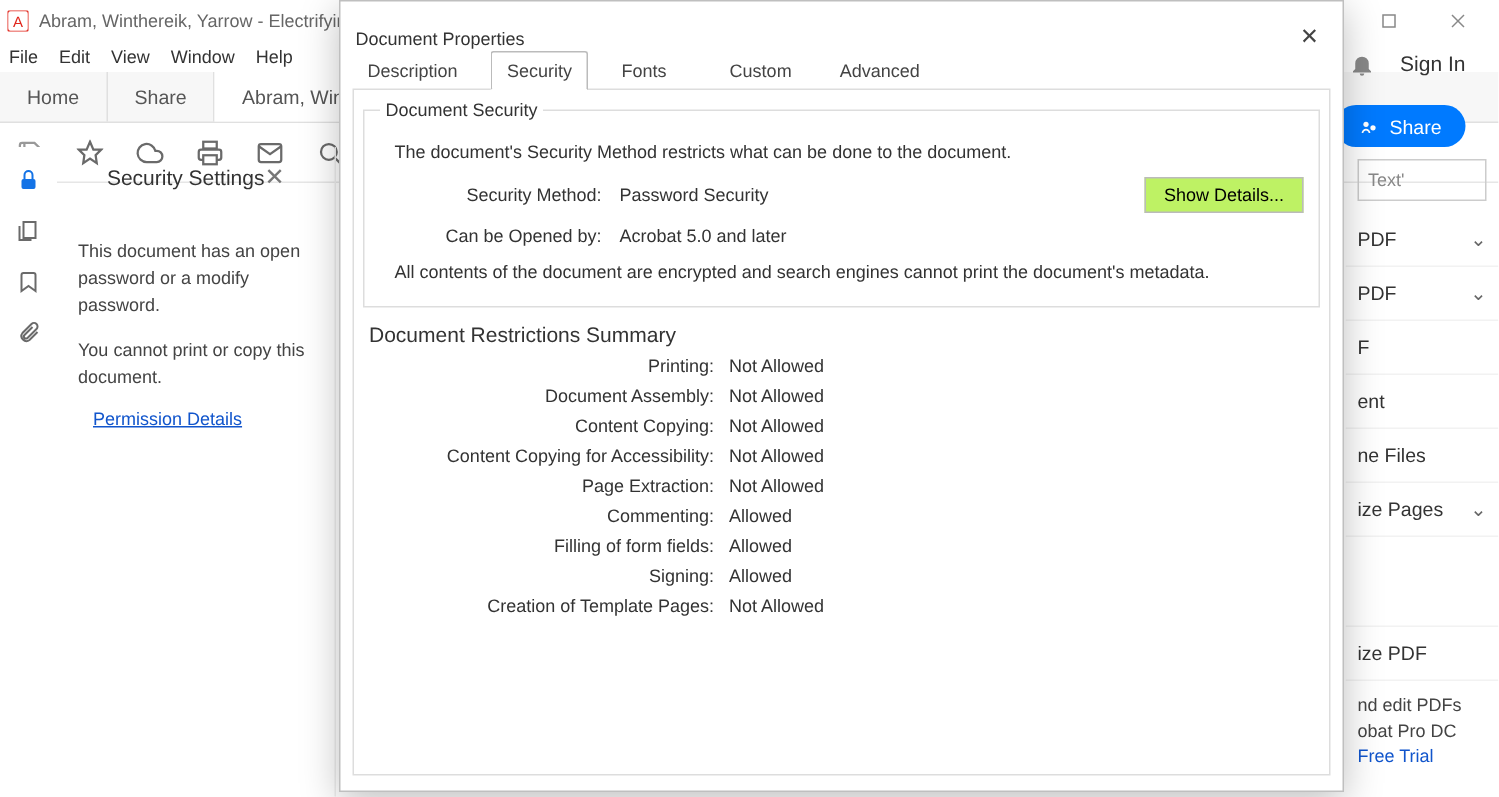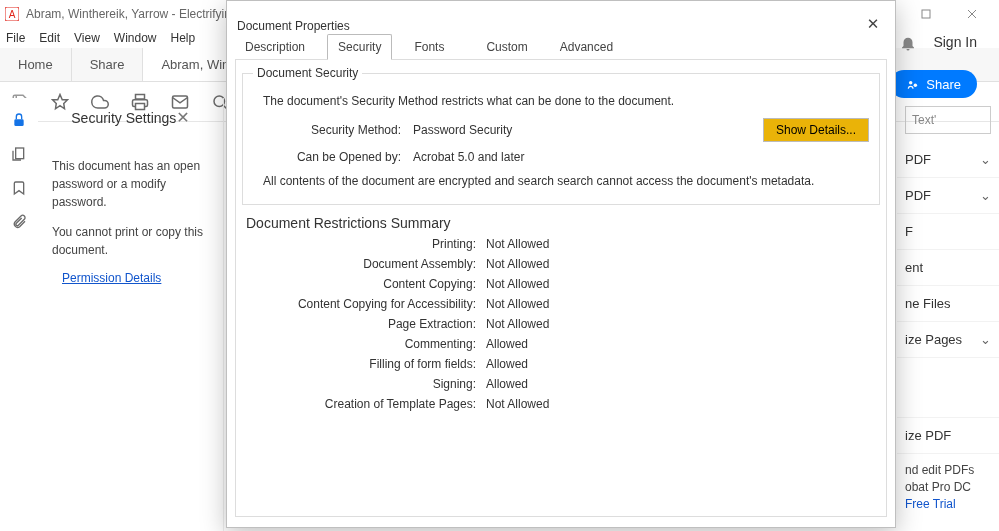--- a/index.html
+++ b/index.html
@@ -40,21 +40,21 @@
   .dialog-tabs { height:26px; display:flex; align-items:flex-end; padding:0 8px; gap:12px; font-size:12px;text-align:center;}
   .dialog-tabs .dtab { padding:5px 10px 5px; color:#444; cursor:default;}
   .dialog-tabs .dtab.active { border:1px solid #bbb; border-bottom:1px solid #fff; border-radius:2px 2px 0 0; position:relative; top:1px; background:#fff;}
   .dialog-body { border:1px solid #ddd; margin:0 8px 8px 8px; height:458px; padding:0; overflow:hidden;}
   fieldset.group { border:1px solid #ddd; margin:6px 6px 10px 6px; padding:8px 10px 12px 10px;}
   fieldset.group legend { font-size:12px; color:#333; padding:0 4px;}
   .row { display:flex; align-items:center; font-size:12px; color:#333; margin:8px 0;}
   .row .lbl { width:160px; text-align:right; padding-right:12px;}
   .row .val { flex:1;}
   .note { font-size:12px; color:#333; margin:4px 0 2px 10px; line-height:1.5;}
-  .details-btn { margin-left:auto; background:#eab308; border:1px solid #bbb; font-size:12px; padding:4px 12px;}
+  .details-btn { margin-left:auto; background:#bef264; border:1px solid #bbb; font-size:12px; padding:4px 12px;}
   .restrict-head { font-size:14px; color:#333; margin:10px 0 6px 10px;}
   .kv { display:flex; font-size:12px; color:#333; margin:6px 0;}
   .kv .k { width:250px; text-align:right; padding-right:10px;}
   .kv .v { }
   svg { display:block; }
 </style>
 </head>
 <body>
 
 <div class="titlebar">
@@ -252,21 +252,21 @@
       <div class="note">The document's Security Method restricts what can be done to the document.</div>
       <div class="row">
         <div class="lbl">Security Method:</div>
         <div class="val">Password Security</div>
         <button class="details-btn">Show Details...</button>
       </div>
       <div class="row">
         <div class="lbl">Can be Opened by:</div>
         <div class="val">Acrobat 5.0 and later</div>
       </div>
-      <div class="note">All contents of the document are encrypted and search search cannot access the document's metadata.</div>
+      <div class="note">All contents of the document are encrypted and search engines cannot print the document's metadata.</div>
     </fieldset>
     <div class="restrict-head">Document Restrictions Summary</div>
     <div id="restrictions">
         <div class="kv">
           <div class="k">Printing:</div>
           <div class="v">Not Allowed</div>
         </div>
         <div class="kv">
           <div class="k">Document Assembly:</div>
           <div class="v">Not Allowed</div>

